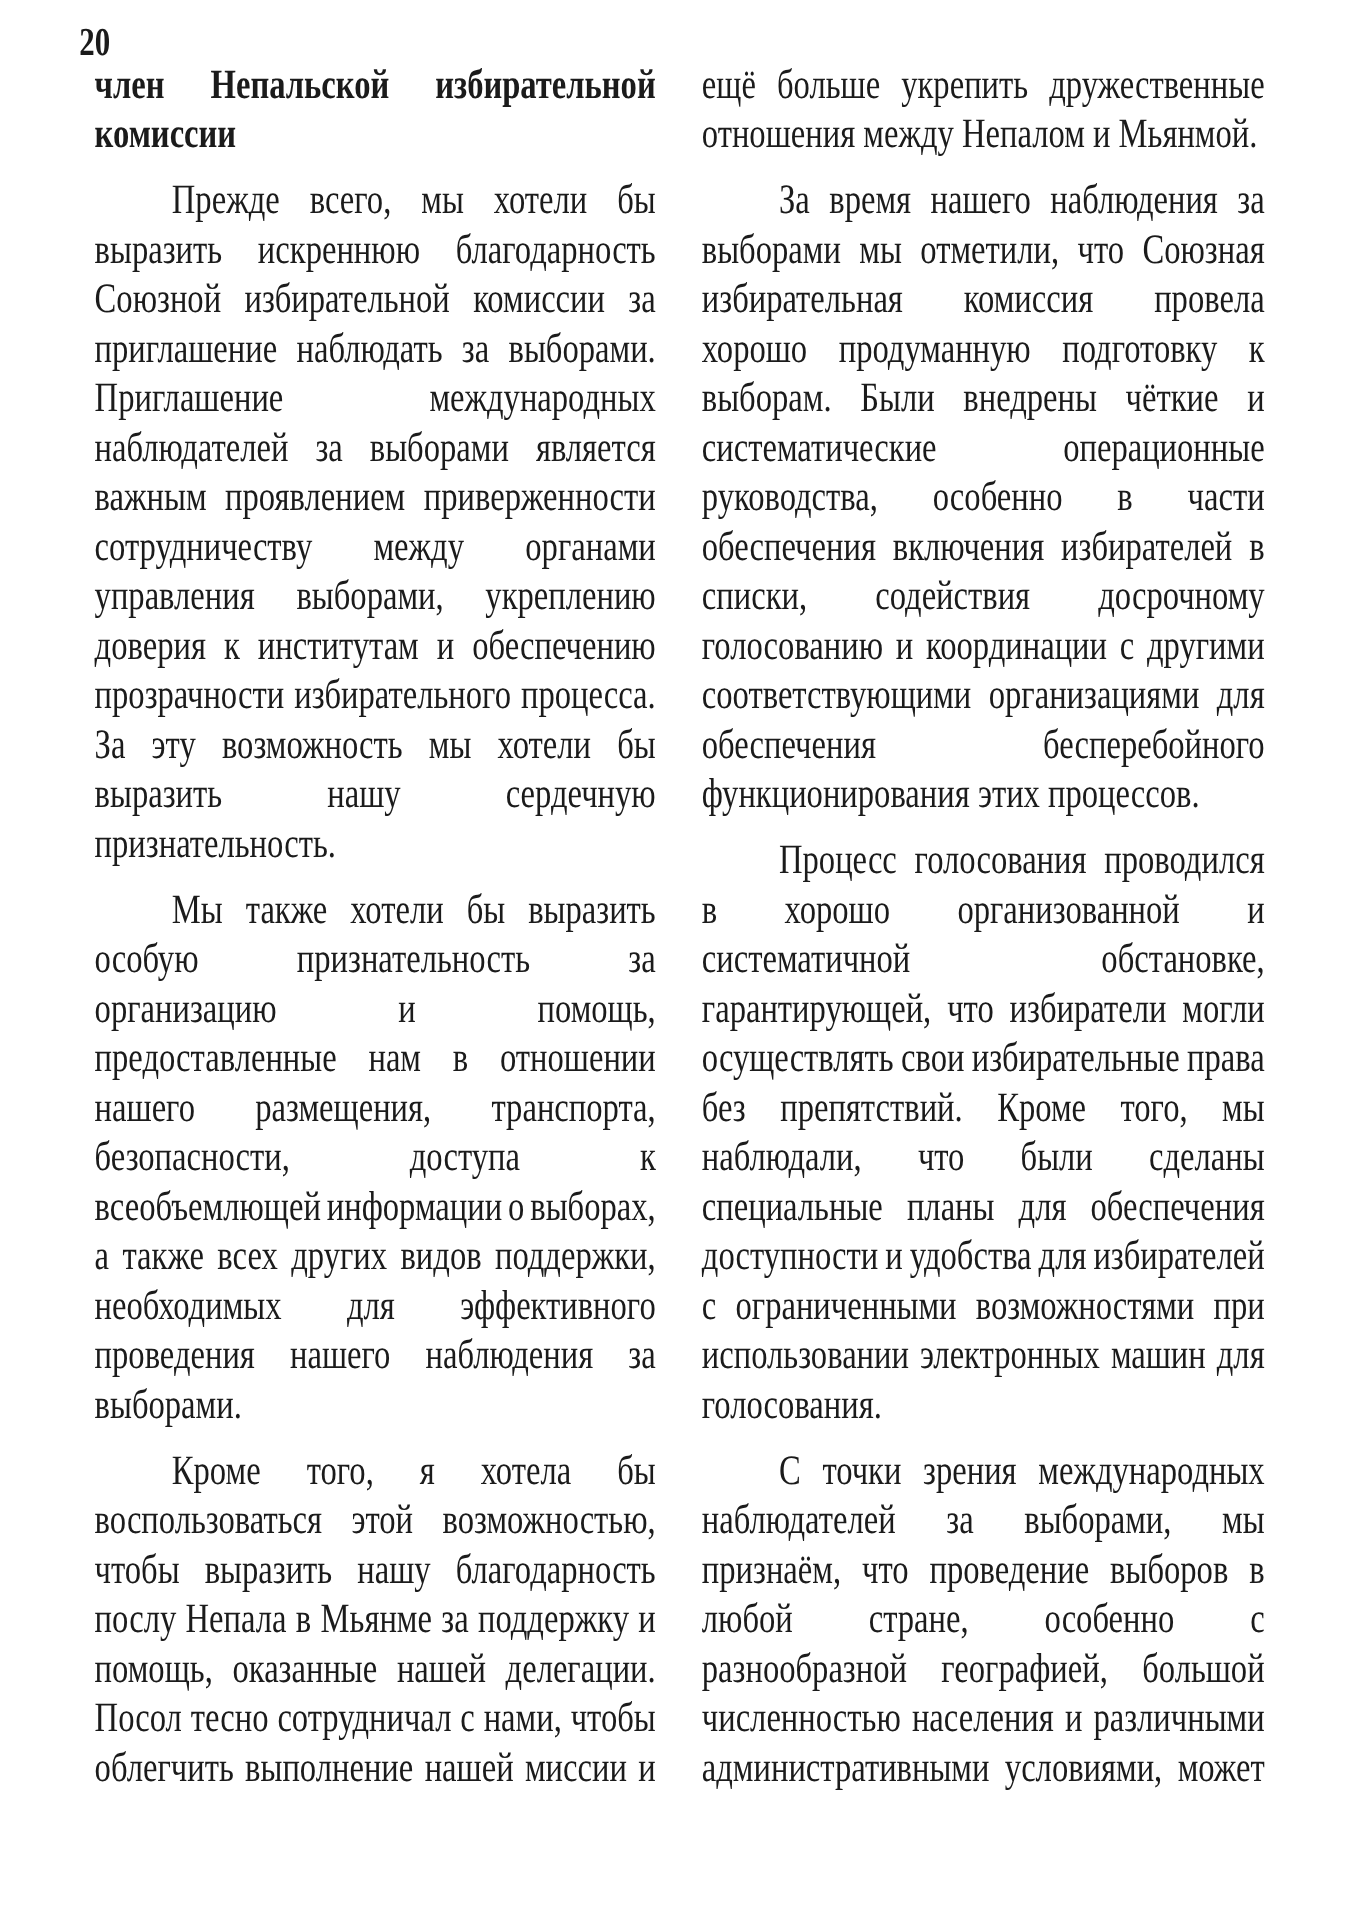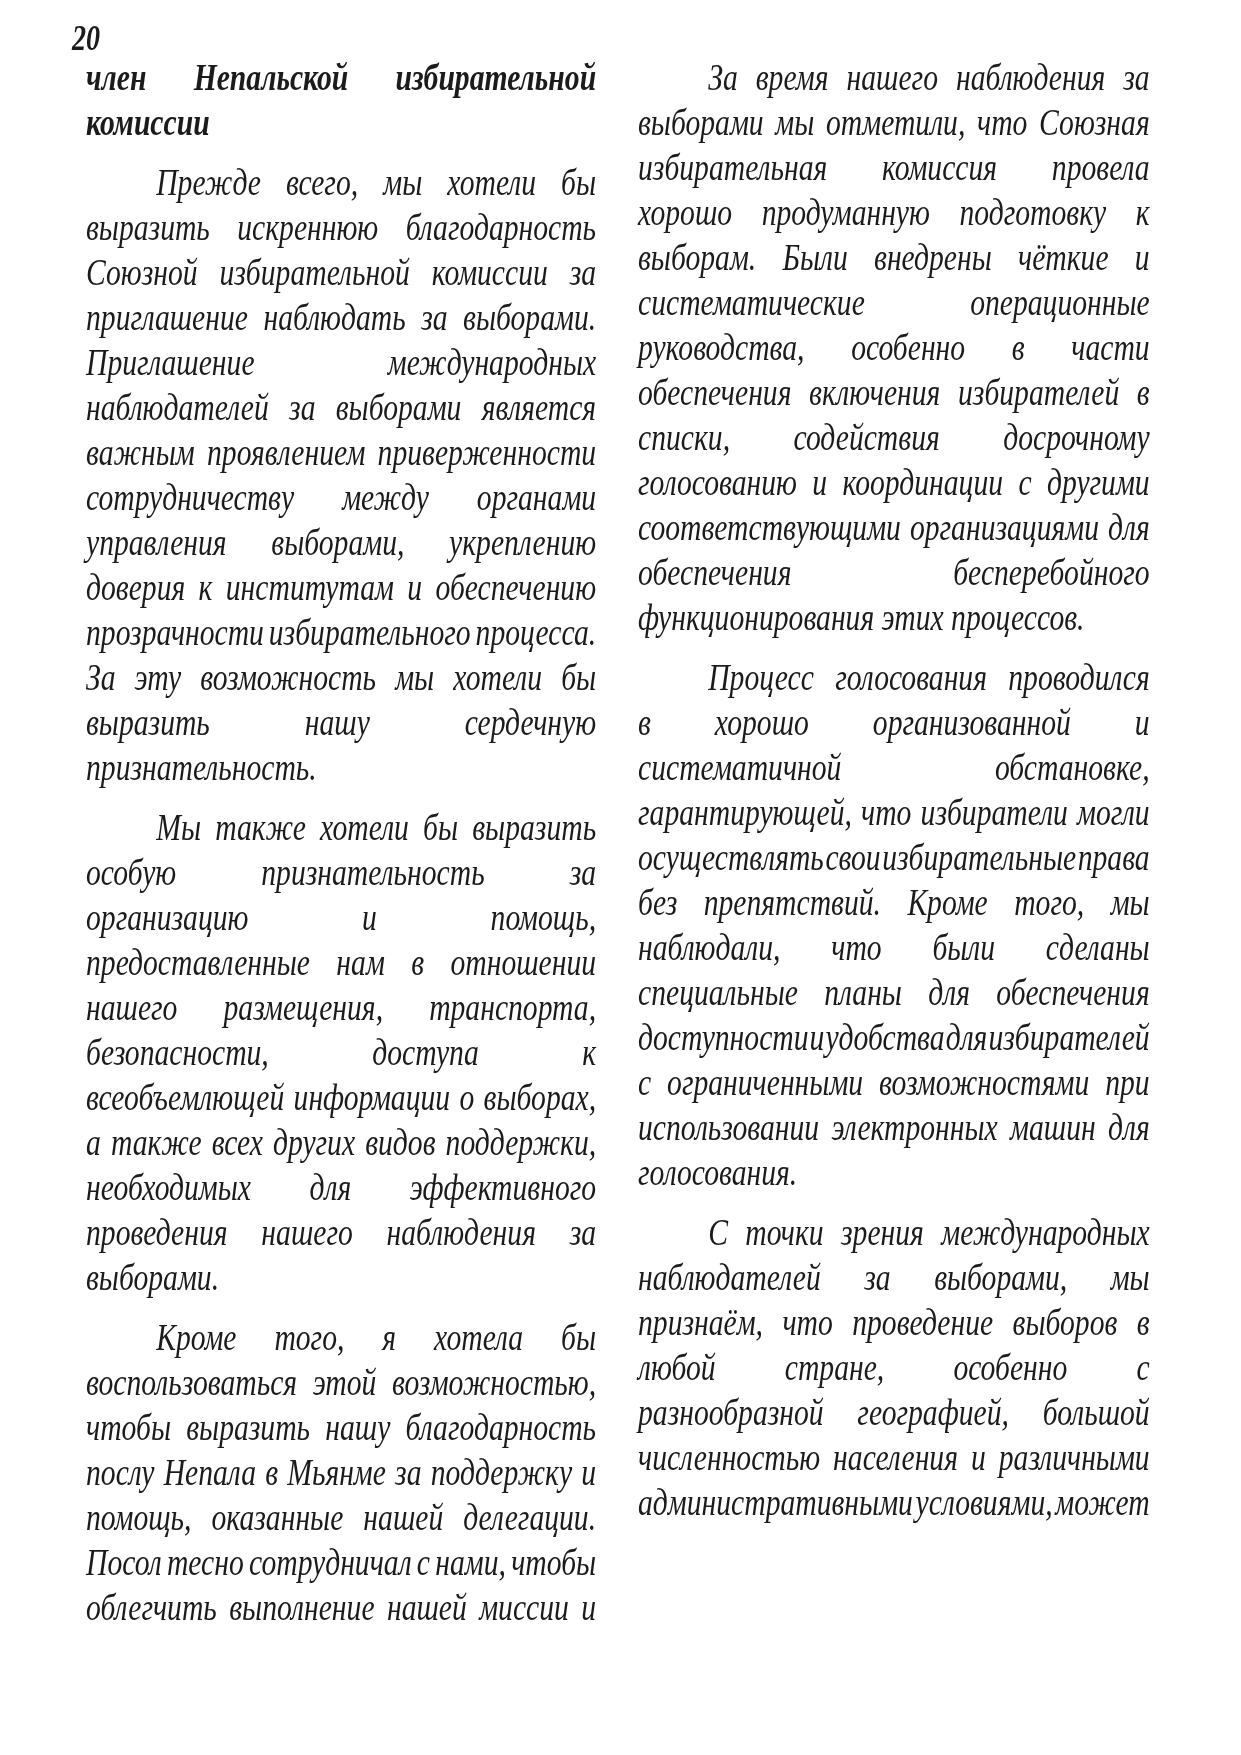--- a/index.html
+++ b/index.html
@@ -8,21 +8,20 @@
     background: #ffffff;
   }
   .page {
     position: relative;
     width: 1241px;
     height: 1755px;
     background: #ffffff;
     font-family: "Liberation Serif", "DejaVu Serif", serif;
     color: #1b1b1b;
     overflow: hidden;
-    font-style: italic;
   }
   .page-number {
     position: absolute;
     left: 72px;
     top: 16px;
     font-weight: bold;
     font-size: 36px;
     line-height: 45px;
     transform: scaleX(0.78);
     transform-origin: 0 0;
@@ -253,20 +252,29 @@
           <span>облегчить</span>
           <span>выполнение</span>
           <span>нашей</span>
           <span>миссии</span>
           <span>и</span>
         </div>
       </div>
     </div>
   <div class="col col-right">
       <div class="para">
+        <div class="line justify">
+          <span>ещё</span>
+          <span>больше</span>
+          <span>укрепить</span>
+          <span>дружественные</span>
+        </div>
+        <div class="line">отношения между Непалом и Мьянмой.</div>
+      </div>
+      <div class="para">
         <div class="line justify indent">
           <span>За</span>
           <span>время</span>
           <span>нашего</span>
           <span>наблюдения</span>
           <span>за</span>
         </div>
         <div class="line justify">
           <span>выборами</span>
           <span>мы</span>

